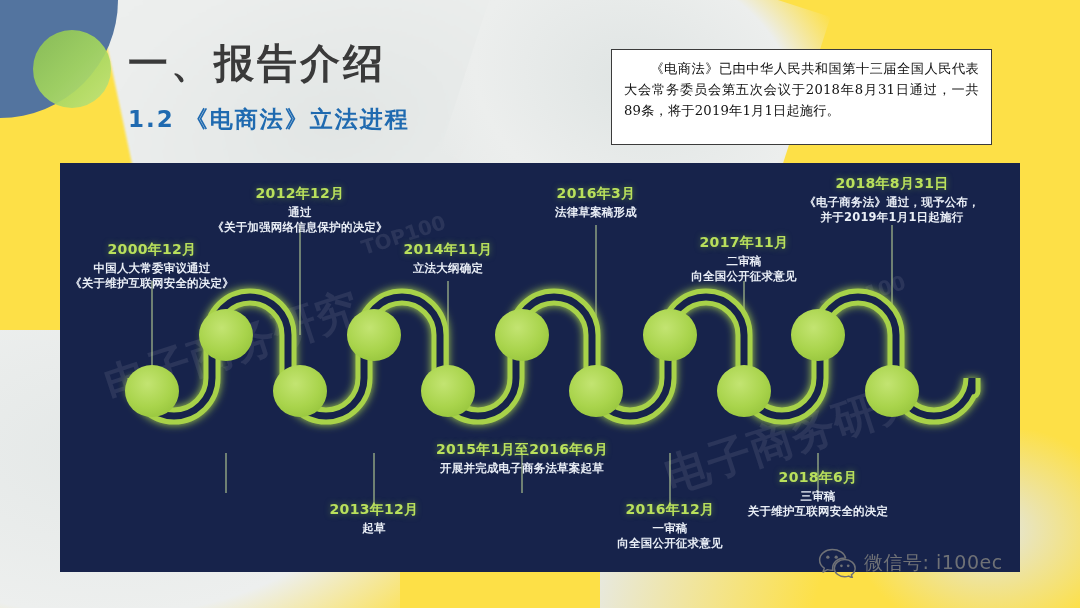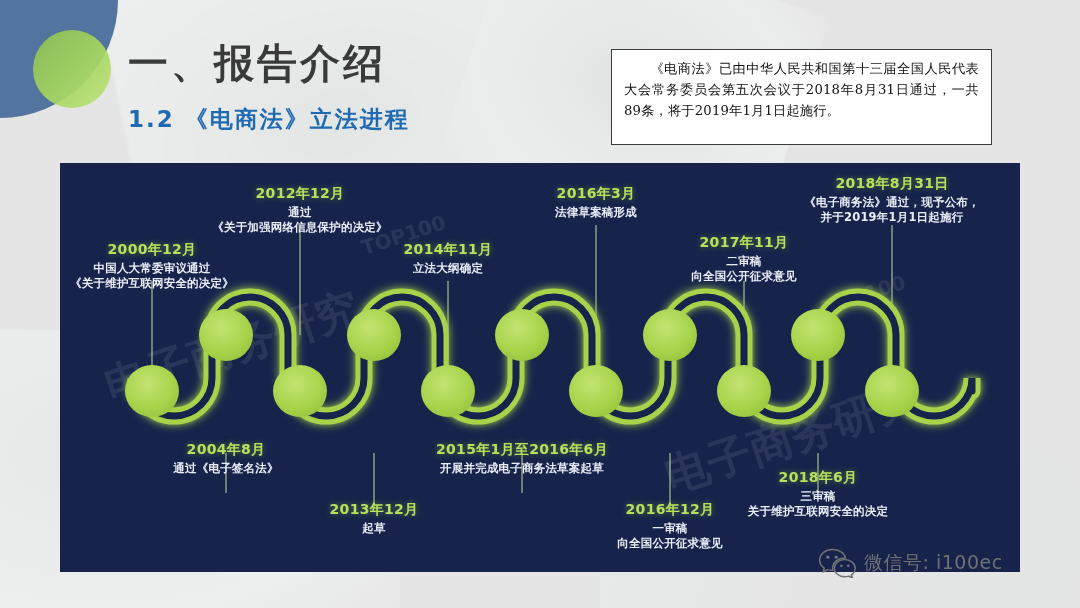--- a/index.html
+++ b/index.html
@@ -4,21 +4,21 @@
 <style>
   * { box-sizing: border-box; margin: 0; padding: 0; }
   html, body {
     width: 1080px; height: 608px;
     overflow: hidden;
     font-family: "Liberation Sans", "DejaVu Sans", sans-serif;
   }
   #slide {
     position: relative;
     width: 1080px; height: 608px;
-    background: #e5e5e5;
+    background: #fde047;
     overflow: hidden;
   }
 
   
   .bg-soft-a {
     position: absolute; left: 120px; top: -90px;
     width: 520px; height: 340px;
     background: radial-gradient(ellipse at 40% 60%, #e2e6e5 0%, #eceeed 55%, #eff1f0 100%);
     transform: rotate(-12deg);
     filter: blur(1px);
@@ -303,24 +303,20 @@
       <div class="tl-desc">二审稿</div>
       <div class="tl-desc" style="margin-top:0;">向全国公开征求意见</div>
     </div>
 
     <div class="tl-label" style="left:712px; top:12px; width:240px;">
       <div class="tl-date">2018年8月31日</div>
       <div class="tl-desc">《电子商务法》通过，现予公布，</div>
       <div class="tl-desc" style="margin-top:0;">并于2019年1月1日起施行</div>
     </div>
 
-    <div class="tl-label" style="left:66px; top:278px; width:200px;">
-      <div class="tl-date">2004年8月</div>
-      <div class="tl-desc">通过《电子签名法》</div>
-    </div>
 
     <div class="tl-label" style="left:214px; top:338px; width:200px;">
       <div class="tl-date">2013年12月</div>
       <div class="tl-desc">起草</div>
     </div>
 
     <div class="tl-label" style="left:332px; top:278px; width:260px;text-align:center;">
       <div class="tl-date">2015年1月至2016年6月</div>
       <div class="tl-desc">开展并完成电子商务法草案起草</div>
     </div>

